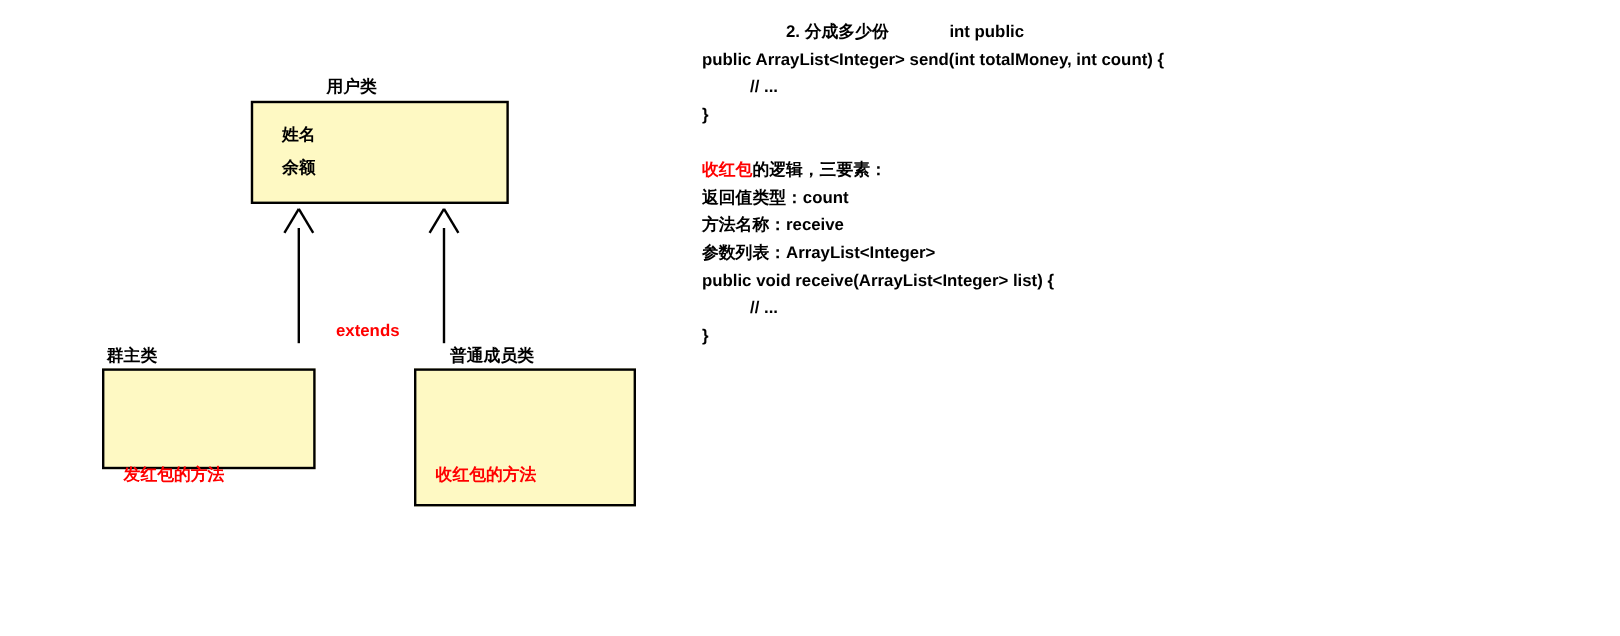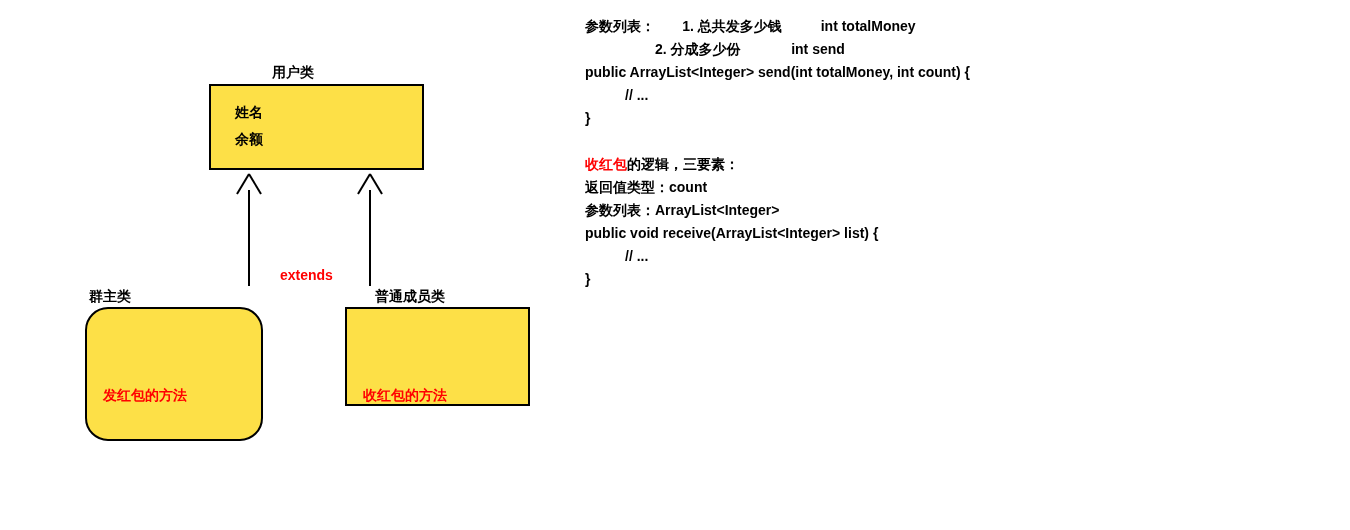--- a/index.html
+++ b/index.html
@@ -9,21 +9,21 @@
       background: #fff;
       position: relative;
       font-family: "Microsoft YaHei", SimSun, Arial, sans-serif;
       font-weight: bold;
       font-size: 14px;
       color: #000;
     }
     .box {
       position: absolute;
       border: 2px solid #000;
-      background: #fde047;
+      background: #fef9c3;
     }
     .label {
       position: absolute;
       white-space: nowrap;
     }
     .red { color: #ff0000; }
     .arrow-line {
       position: absolute;
       width: 2px;
       background: #000;
@@ -41,49 +41,49 @@
 </head>
 <body>
 
 <div class="label" style="left:272px; top:64px;">用户类</div>
 <div class="box" style="left:209px; top:84px; width:215px; height:86px;">
   <div class="label" style="left:24px; top:18px;">姓名</div>
   <div class="label" style="left:24px; top:45px;">余额</div>
 </div>
 
 <div class="label" style="left:89px; top:288px;">群主类</div>
-<div class="box" style="left:85px; top:307px; width:178px; height:134px;border-radius:23px;">
+<div class="box" style="left:85px; top:307px; width:178px; height:84px;">
   <div class="label red" style="left:16px; top:78px;">发红包的方法</div>
 </div>
 
 <div class="label" style="left:355px; top:288px;margin-left:20px;">普通成员类</div>
-<div class="box" style="left:345px; top:307px; width:185px; height:99px;">
+<div class="box" style="left:345px; top:307px; width:185px; height:115px;">
   <div class="label red" style="left:16px; top:78px;">收红包的方法</div>
 </div>
 
 <div class="arrow-line" style="left:248px; top:190px; height:96px;"></div>
 <svg style="position:absolute; left:235px; top:172px;" width="28" height="24">
   <line x1="14" y1="2" x2="2" y2="22" stroke="#000" stroke-width="2"></line>
   <line x1="14" y1="2" x2="26" y2="22" stroke="#000" stroke-width="2"></line>
 </svg>
 
 <div class="arrow-line" style="left:369px; top:190px; height:96px;"></div>
 <svg style="position:absolute; left:356px; top:172px;" width="28" height="24">
   <line x1="14" y1="2" x2="2" y2="22" stroke="#000" stroke-width="2"></line>
   <line x1="14" y1="2" x2="26" y2="22" stroke="#000" stroke-width="2"></line>
 </svg>
 
 <div class="label red" style="left:280px; top:239px;margin-top:28px;">extends</div>
 
 <div class="right-panel">
-  <div><span>参数列表：</span>       <span>1. 总共发多少钱</span>          <span>int totalMoney</span></div>
-  <div>                  <span>2. 分成多少份</span>             <span>int send</span></div>
+  <div>                  <span>2. 分成多少份</span>             <span>int public</span></div>
   <div>public ArrayList&lt;Integer&gt; send(int totalMoney, int count) {</div>
   <div class="indent1">// ...</div>
   <div>}</div>
   <div class="gap"></div>
   <div><span class="red">收红包</span><span>的逻辑，三要素：</span></div>
   <div><span>返回值类型：</span><span>count</span></div>
+  <div><span>方法名称：</span><span>receive</span></div>
   <div><span>参数列表：</span><span>ArrayList&lt;Integer&gt;</span></div>
   <div>public void receive(ArrayList&lt;Integer&gt; list) {</div>
   <div class="indent1">// ...</div>
   <div>}</div>
 </div>
 
 </body></html>

